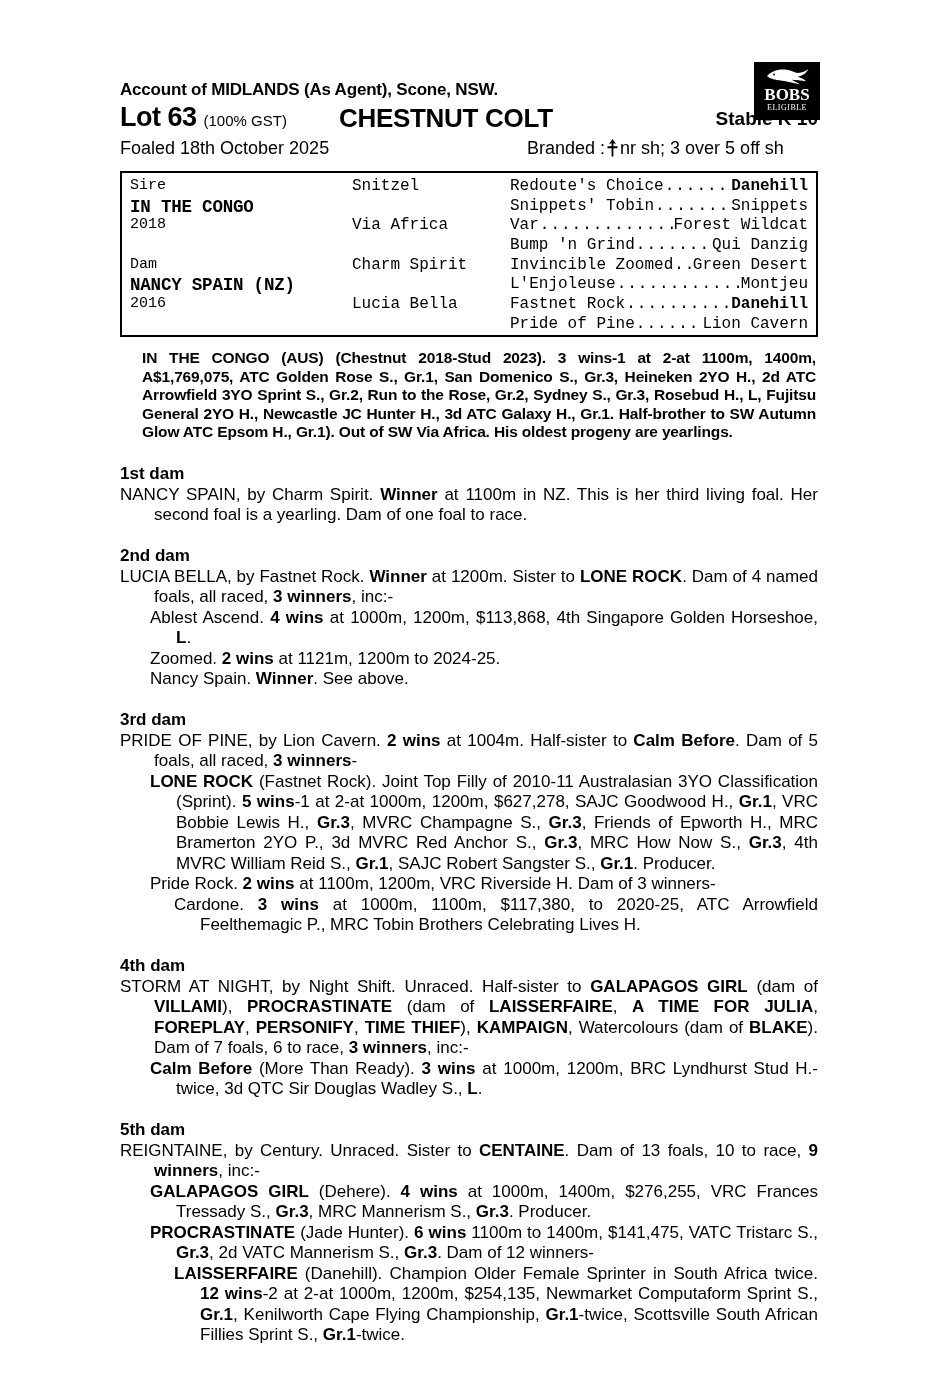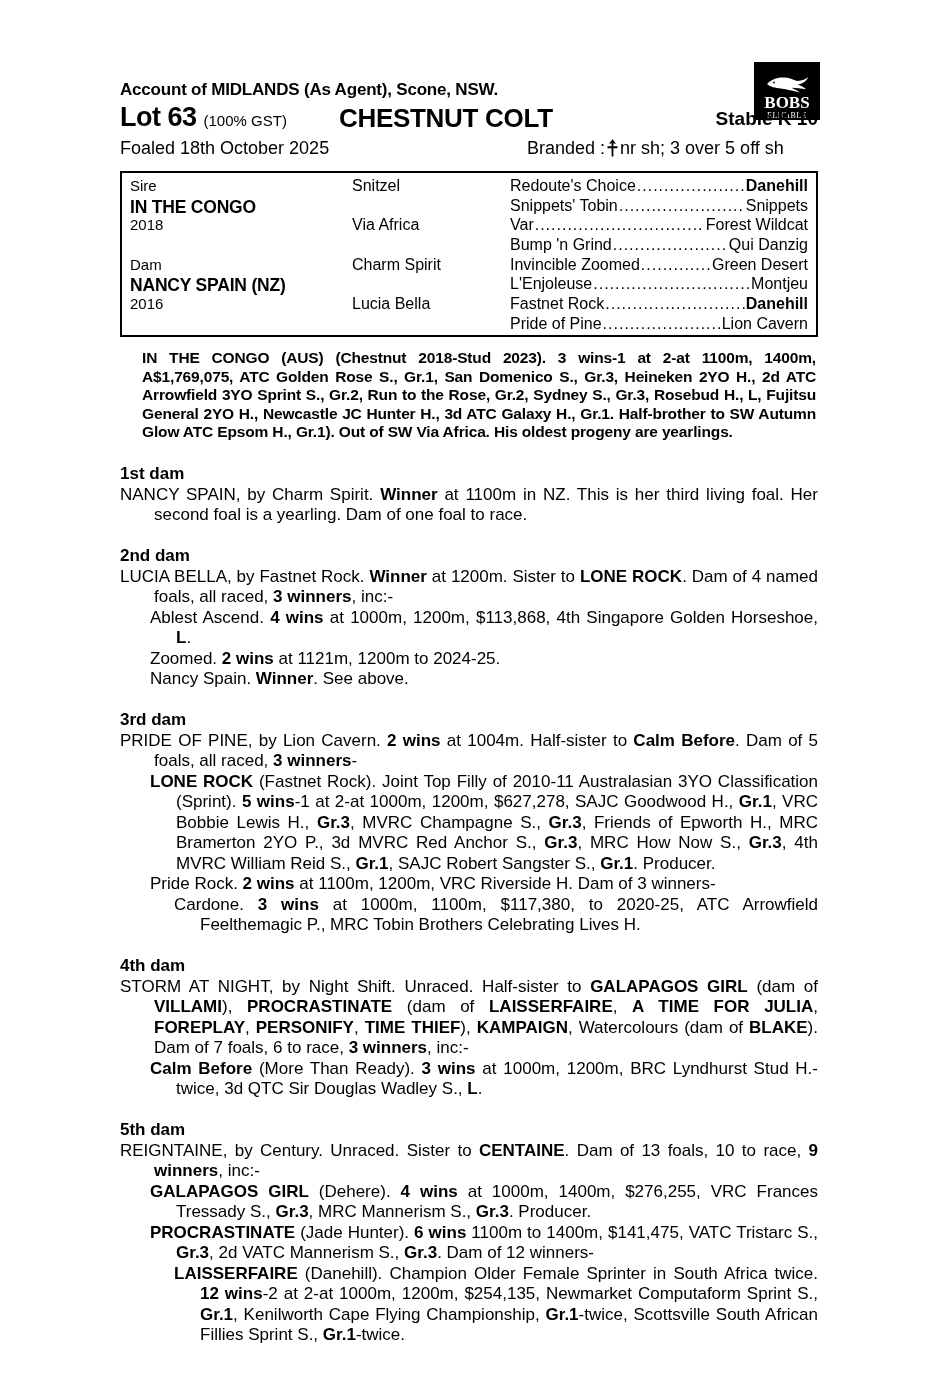--- a/index.html
+++ b/index.html
@@ -28,21 +28,21 @@
     position: absolute;
     top: 62px;
     right: 118px;
     width: 66px;
     height: 58px;
     background: #000000;
     color: #ffffff;
     display: flex;
     flex-direction: column;
     align-items: center;
-    justify-content: flex-end;
+    justify-content: flex-start;
     padding-top: 4px;
     box-sizing: border-box;
   }
   .bobs-horse {
     width: 46px;
     height: 20px;
     display: block;
   }
   .bobs-word {
     font-family: "Liberation Serif", serif;
@@ -128,20 +128,21 @@
   }
 
   
   .ped-table {
     border: 2px solid #000000;
     margin-top: 7px;
     height: 166px;
     position: relative;
     box-sizing: border-box;
     padding: 4px 8px 0 8px;
+    font-family: Liberation Mono, monospace;
   }
   .ped-row {
     position: relative;
     height: 19.7px;
     font-size: 16px;
     white-space: nowrap;
   }
   .ped-col1 {
     position: absolute;
     left: 0;

